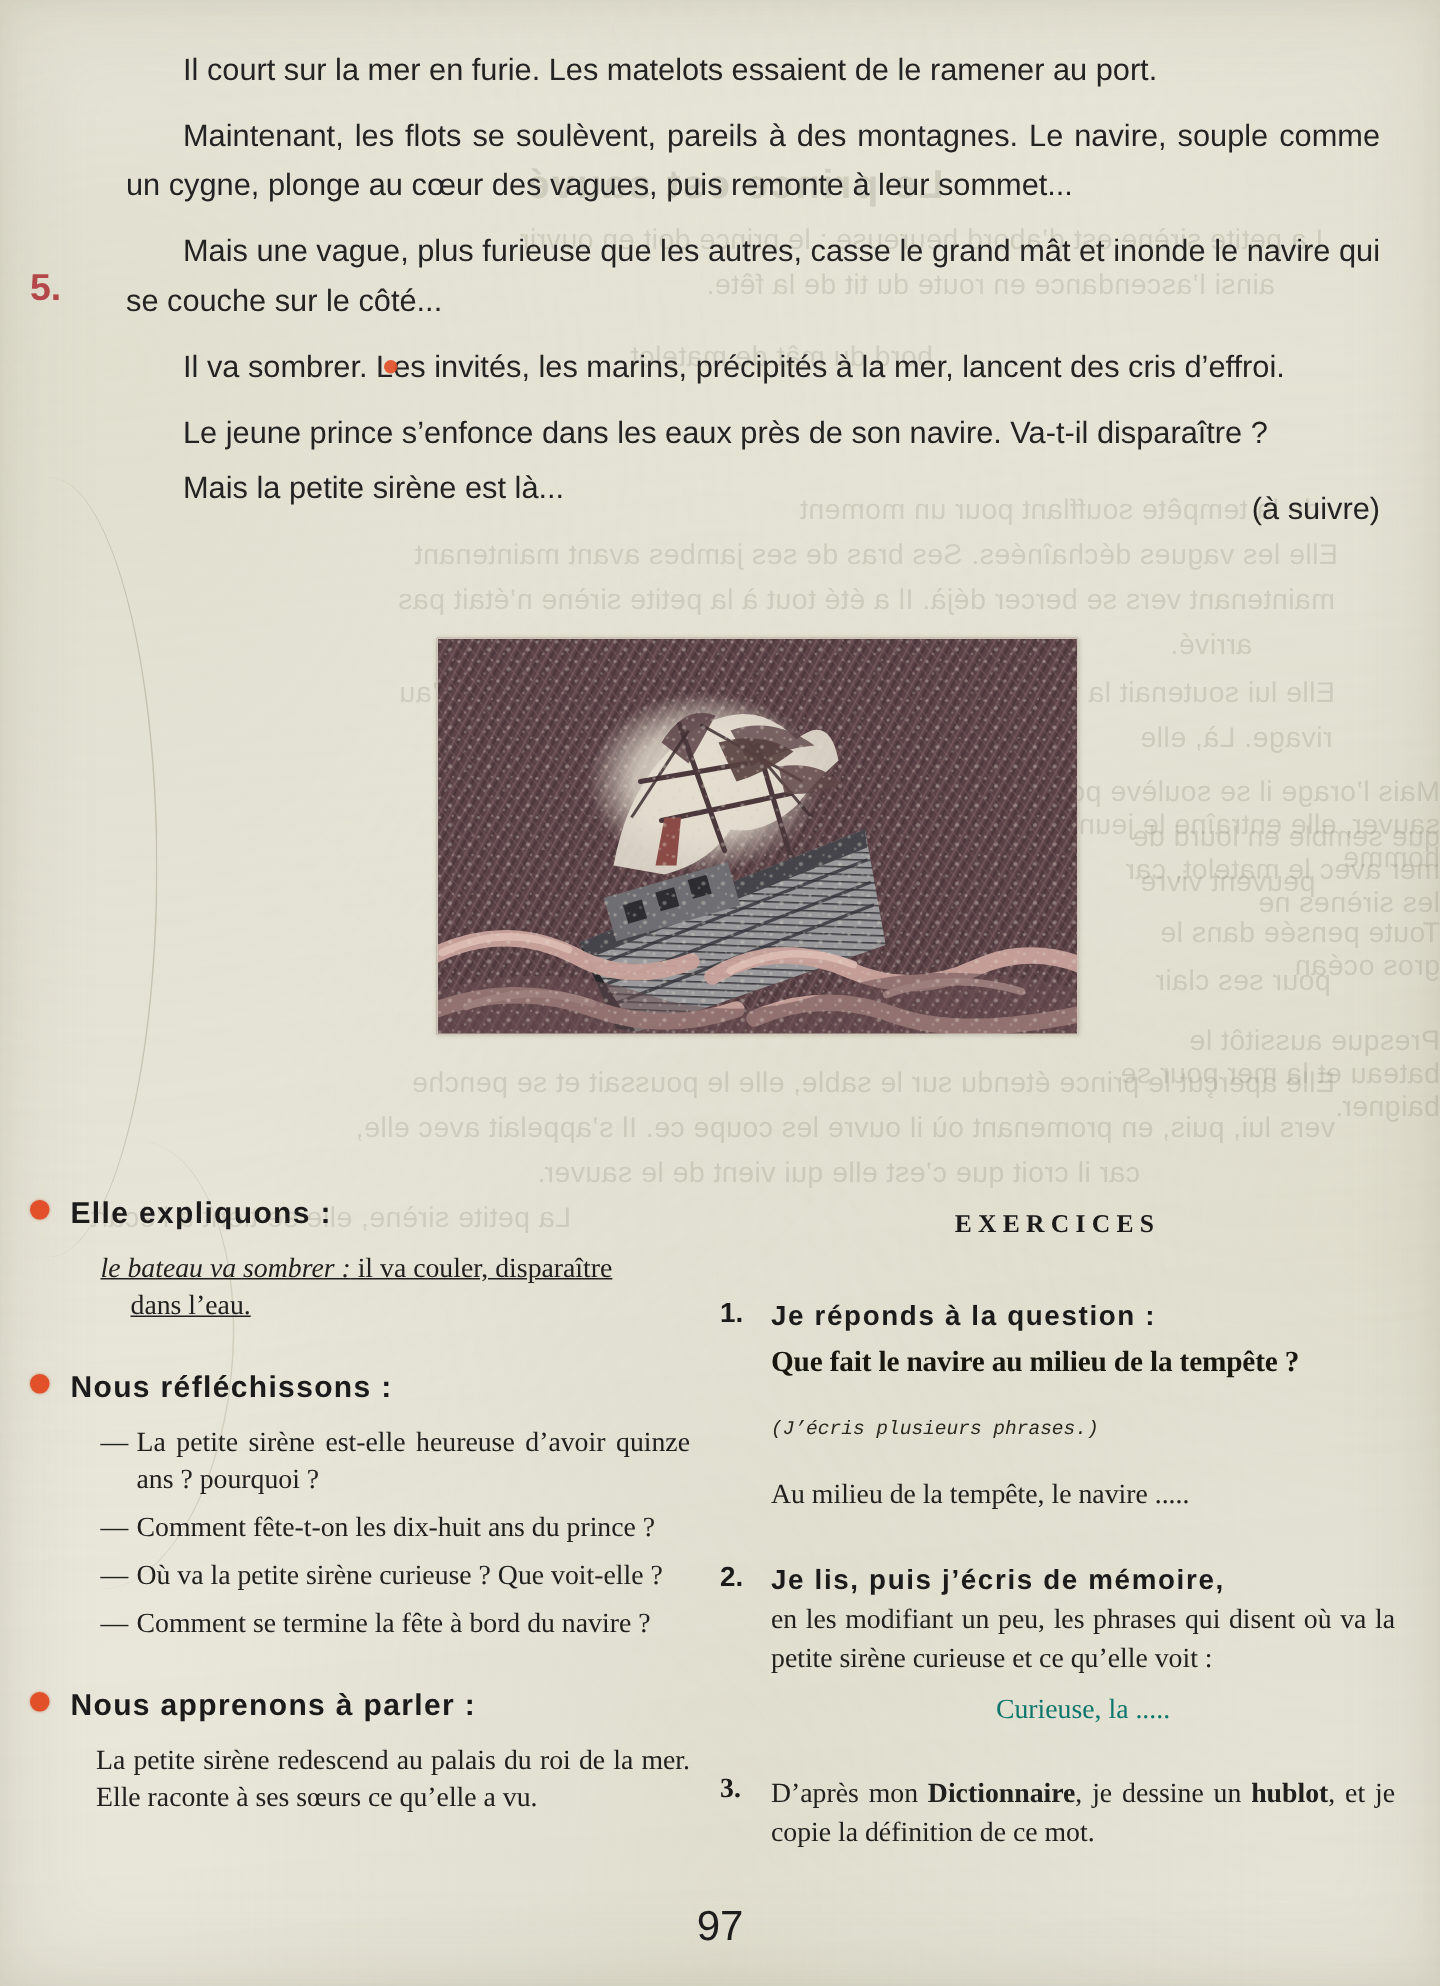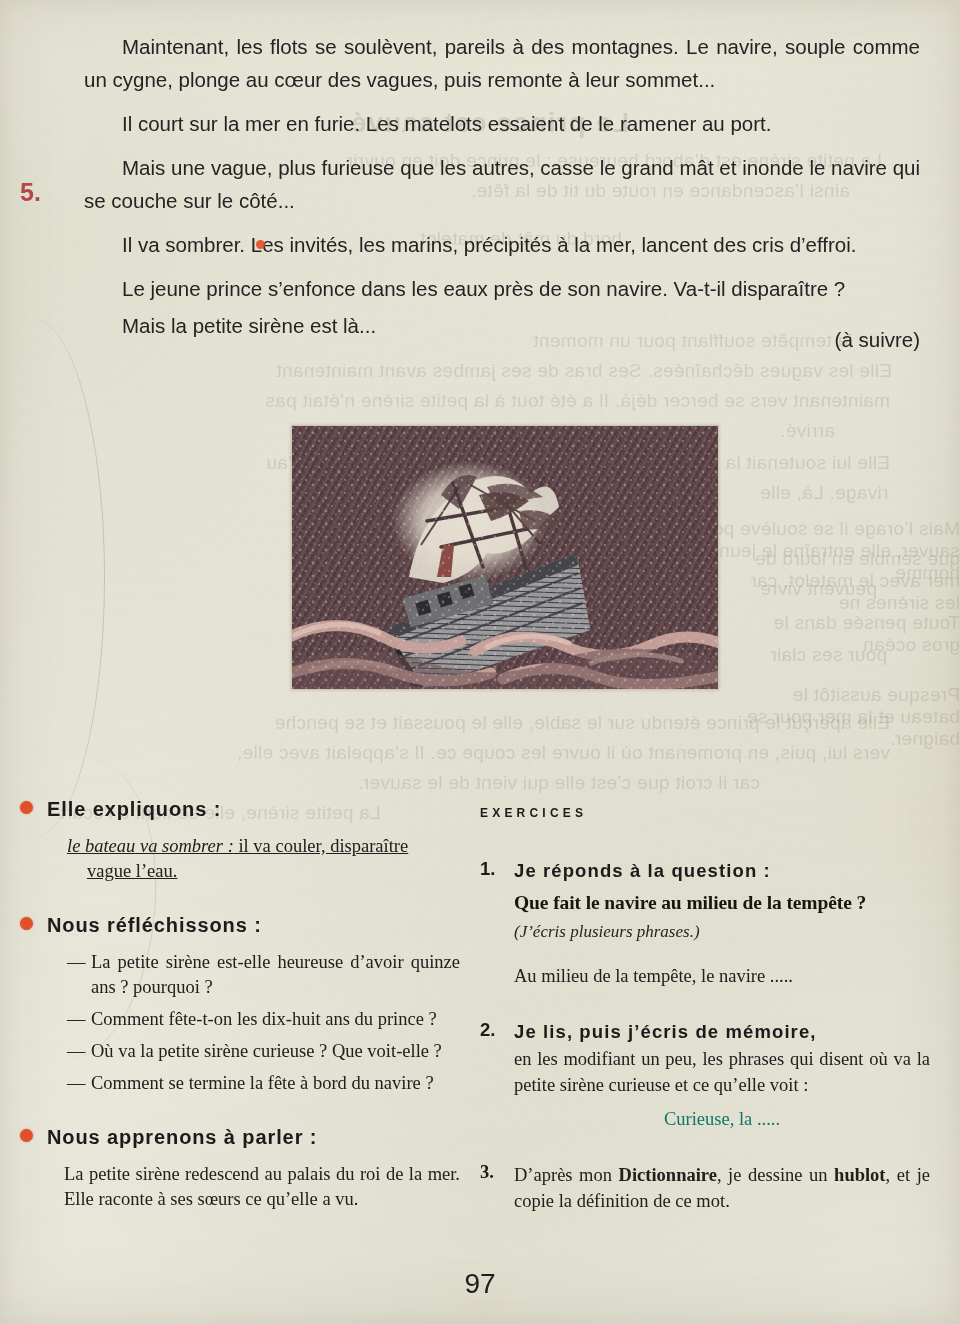--- a/index.html
+++ b/index.html
@@ -114,43 +114,44 @@
   }
   ul.qlist li .dash{position:absolute;left:0;top:0;}
 
   .speak{
     margin:0;padding-left:44px;
     font-size:18.5px;line-height:25px;color:#20201e;text-align:justify;
   }
 
   
   .exhead{
-    font-family:Liberation Sans, sans-serif;
-    font-size:12px;font-weight:700;letter-spacing:4.2px;color:#1b1b1b;
+    text-align:center;
+    font-family:Liberation Serif, serif;
+    font-size:17px;font-weight:700;letter-spacing:4.2px;color:#1b1b1b;
     margin:0 0 38px 0;
   }
   .ex{margin:0 0 30px 0;position:relative;padding-left:34px;}
   .ex .num{
     position:absolute;left:0;top:0;
     font-family:"Liberation Sans",sans-serif;
     font-size:18.5px;font-weight:700;color:#1b1b1b;
   }
   .ex .num.ser{font-family:"Liberation Serif",serif;font-weight:700;}
   .ex .head{
     font-family:"Liberation Sans",sans-serif;
     font-size:18.5px;font-weight:700;letter-spacing:1.1px;color:#1b1b1b;
     line-height:26px;display:block;
   }
   .ex .qbold{
     display:block;font-weight:700;font-size:19.5px;line-height:27px;
     color:#17170f;margin-top:5px;letter-spacing:-.1px;
   }
   .ex .paren{
-    display:block;font-family:Liberation Serif, serif;
-    font-style:italic;font-size:17px;line-height:24px;color:#27271f;margin-top:4px;
+    display:block;font-family:Liberation Mono, monospace;
+    font-style:italic;font-size:13px;line-height:24px;color:#27271f;margin-top:19px;
   }
   .ex .ans{
     display:block;font-size:18.5px;line-height:26px;color:#20201e;margin-top:19px;
   }
   .ex .body{
     display:block;font-size:18.5px;line-height:26px;color:#20201e;
     text-align:justify;margin-top:1px;
   }
   .ex .body b{font-weight:700;}
   .ex .centered{
@@ -191,22 +192,22 @@
 <div class="bleed" style="left:60px;top:712px;font-size:19px;width:830px;">Elle aperçut le prince étendu sur le sable, elle le poussait et se penche</div>
 <div class="bleed" style="left:60px;top:742px;font-size:19px;width:830px;">vers lui, puis, en promenant où il ouvre les coupe ce. Il s’appelait avec elle,</div>
 <div class="bleed" style="left:60px;top:772px;font-size:19px;width:700px;">car il croit que c’est elle qui vient de le sauver.</div>
 <div class="bleed" style="left:60px;top:802px;font-size:19px;">La petite sirène, elle se tient à l’écart</div>
 
 <div class="sheet">
 
   <div class="marker5">5.</div>
 
   <div class="story">
+    <p>Il court sur la mer en furie. Les matelots essaient de le ramener au port.</p>
     <p>Maintenant, les flots se soulèvent, pareils à des montagnes. Le navire, souple comme un cygne, plonge au cœur des vagues, puis remonte à leur sommet...</p>
-    <p>Il court sur la mer en furie. Les matelots essaient de le ramener au port.</p>
     <p>Mais une vague, plus furieuse que les autres, casse le grand mât et inonde le navire qui se couche sur le côté...</p>
     <p>Il va sombrer. Les invités, les marins, précipités à la mer, lancent des cris d’effroi.</p>
     <p class="tight">Le jeune prince s’enfonce dans les eaux près de son navire. Va-t-il disparaître ?</p>
     <p>Mais la petite sirène est là...</p>
     <span class="asuivre">(à suivre)</span>
   </div>
 
   <div class="reddot" style="left:256px;top:240px;"></div>
 
   <figure class="illus" style="margin:0;">
@@ -300,21 +301,21 @@
     </svg>
   </figure>
 
   <div class="colL">
 
     <h3 class="secthead">
       <span class="bullet"></span><span class="lbl">Elle  expliquons :</span>
     </h3>
     <p class="defn">
       <em>le bateau va sombrer :</em><span> il va couler, disparaître</span>
-      <span class="cont">vague l’eau.</span>
+      <span class="cont">dans l’eau.</span>
     </p>
 
     <h3 class="secthead">
       <span class="bullet"></span><span class="lbl">Nous  réfléchissons :</span>
     </h3>
     <ul class="qlist">
       <li><span class="dash">—</span><span>La petite sirène est-elle heureuse d’avoir quinze ans ? pourquoi ?</span></li>
       <li><span class="dash">—</span><span>Comment fête-t-on les dix-huit ans du prince ?</span></li>
       <li><span class="dash">—</span><span>Où va la petite sirène curieuse ? Que voit-elle ?</span></li>
       <li><span class="dash">—</span><span>Comment se termine la fête à bord du navire ?</span></li>

